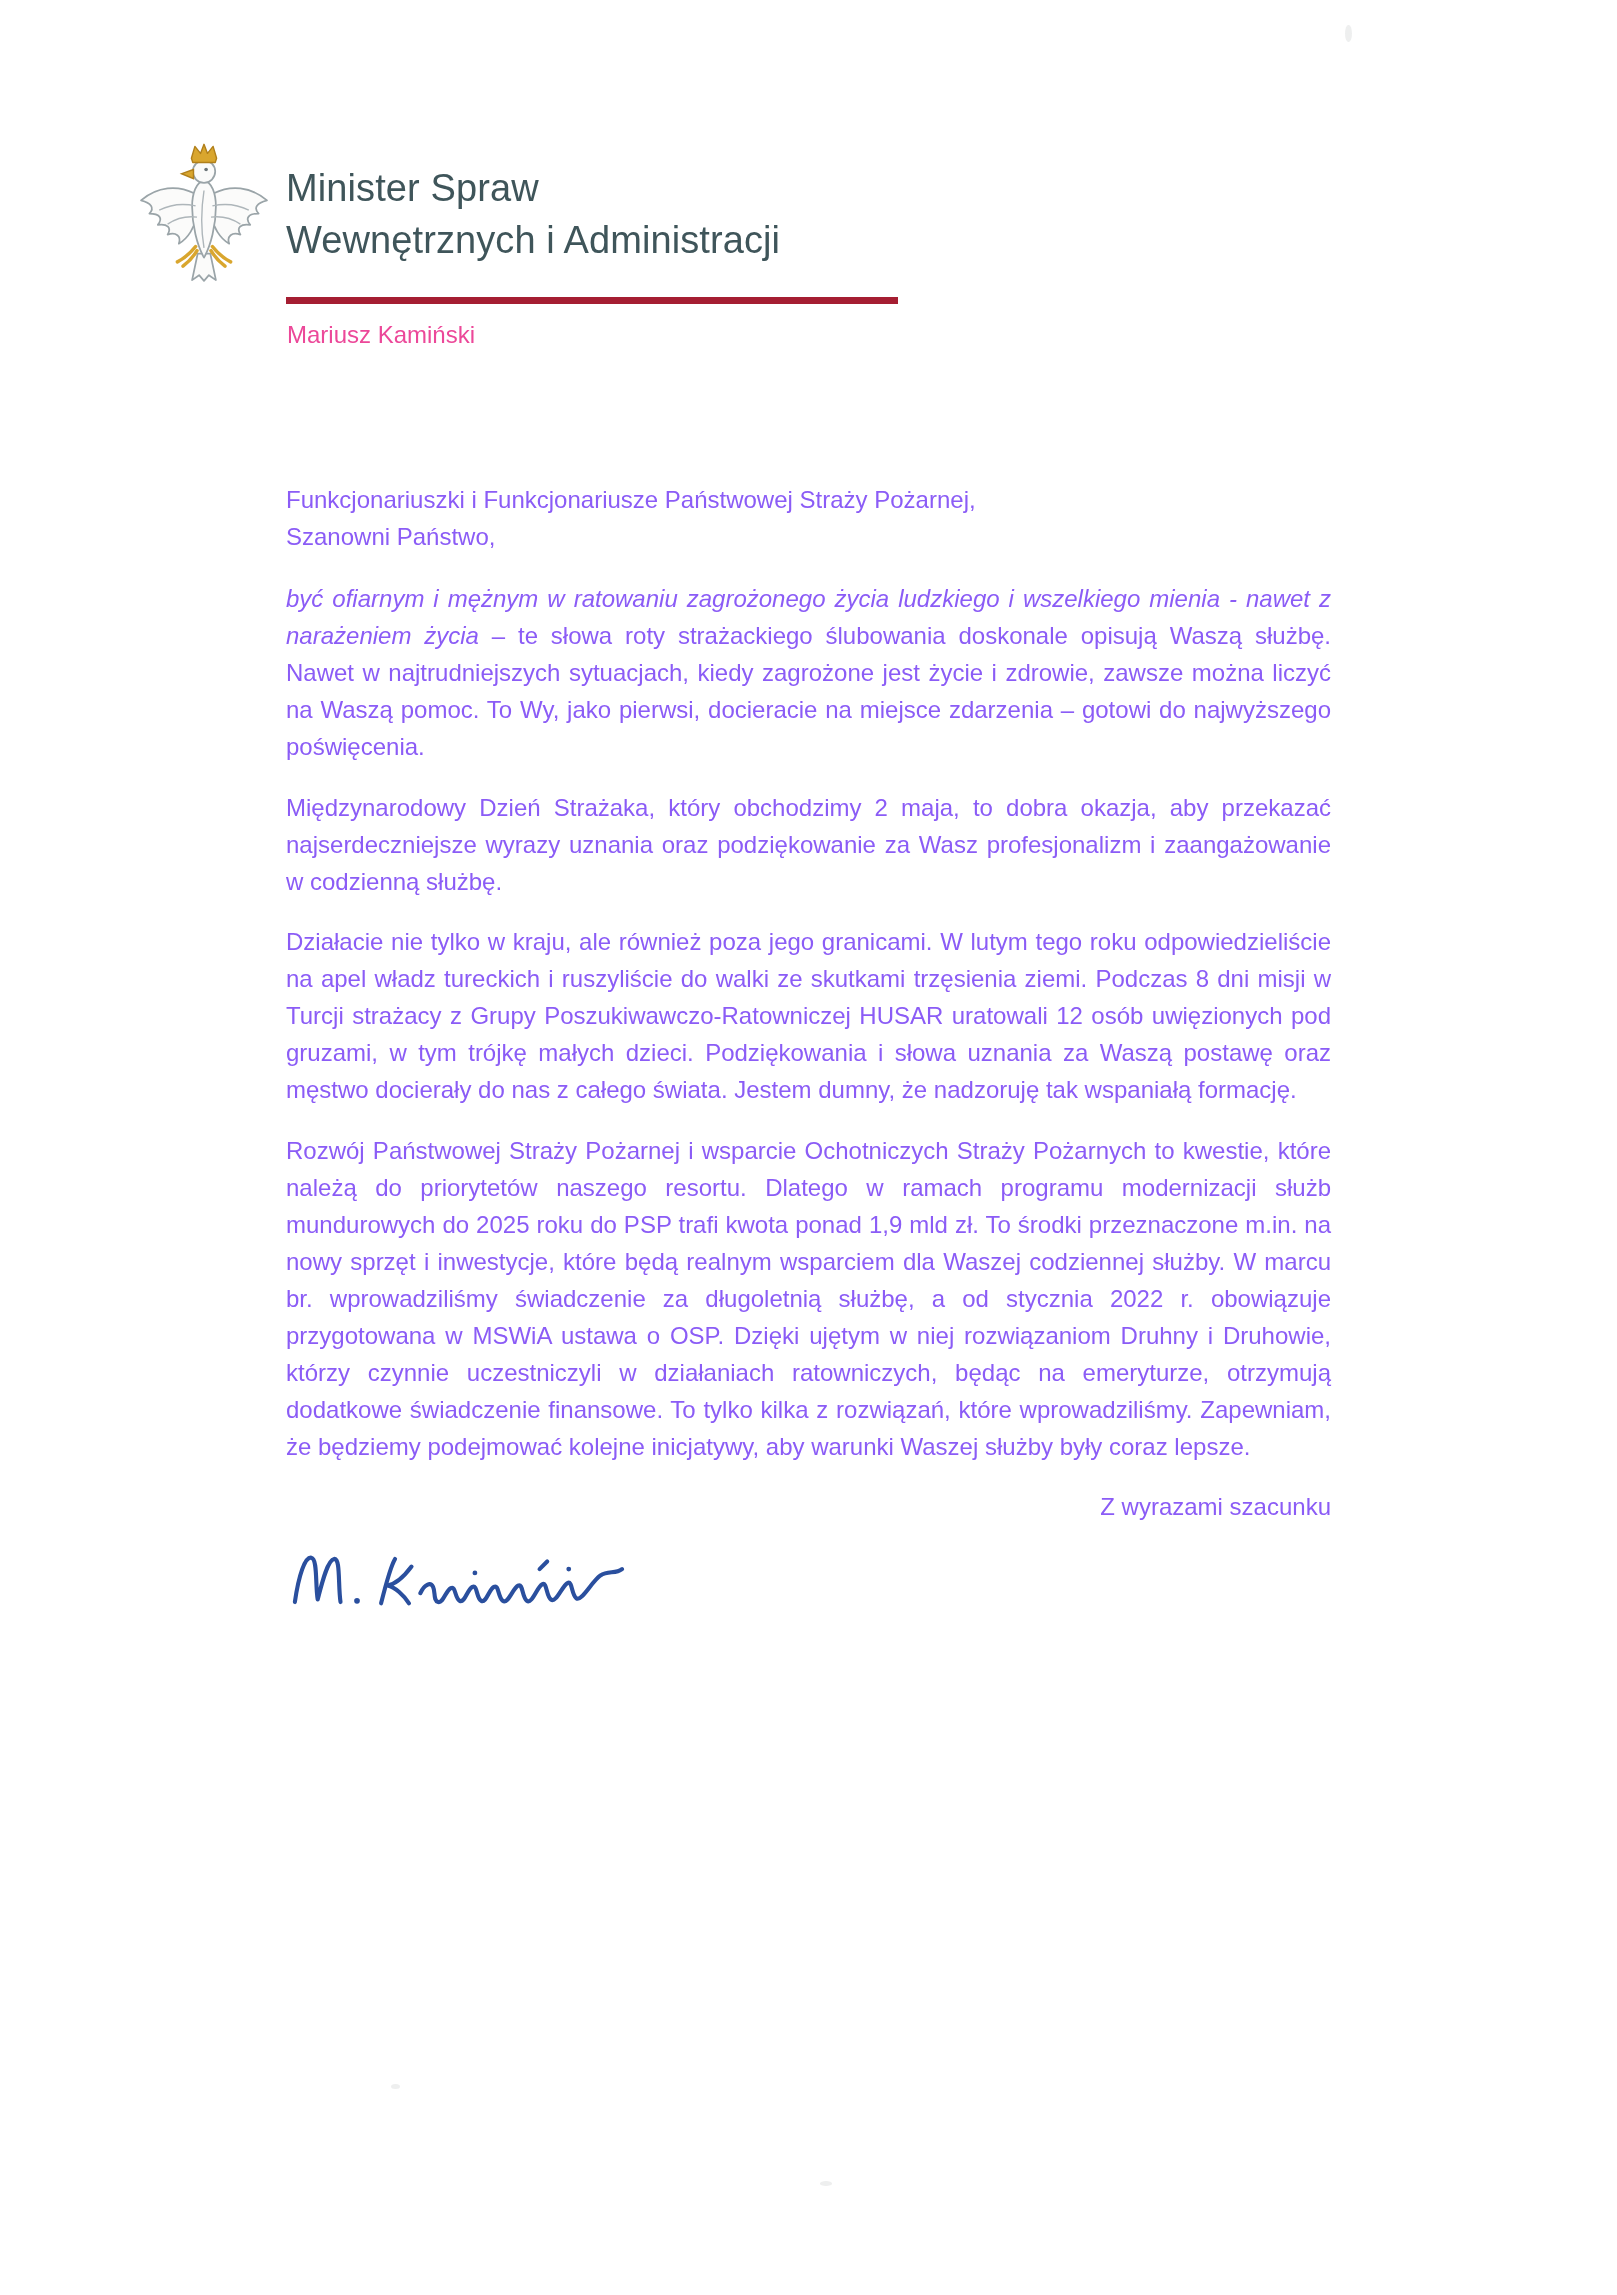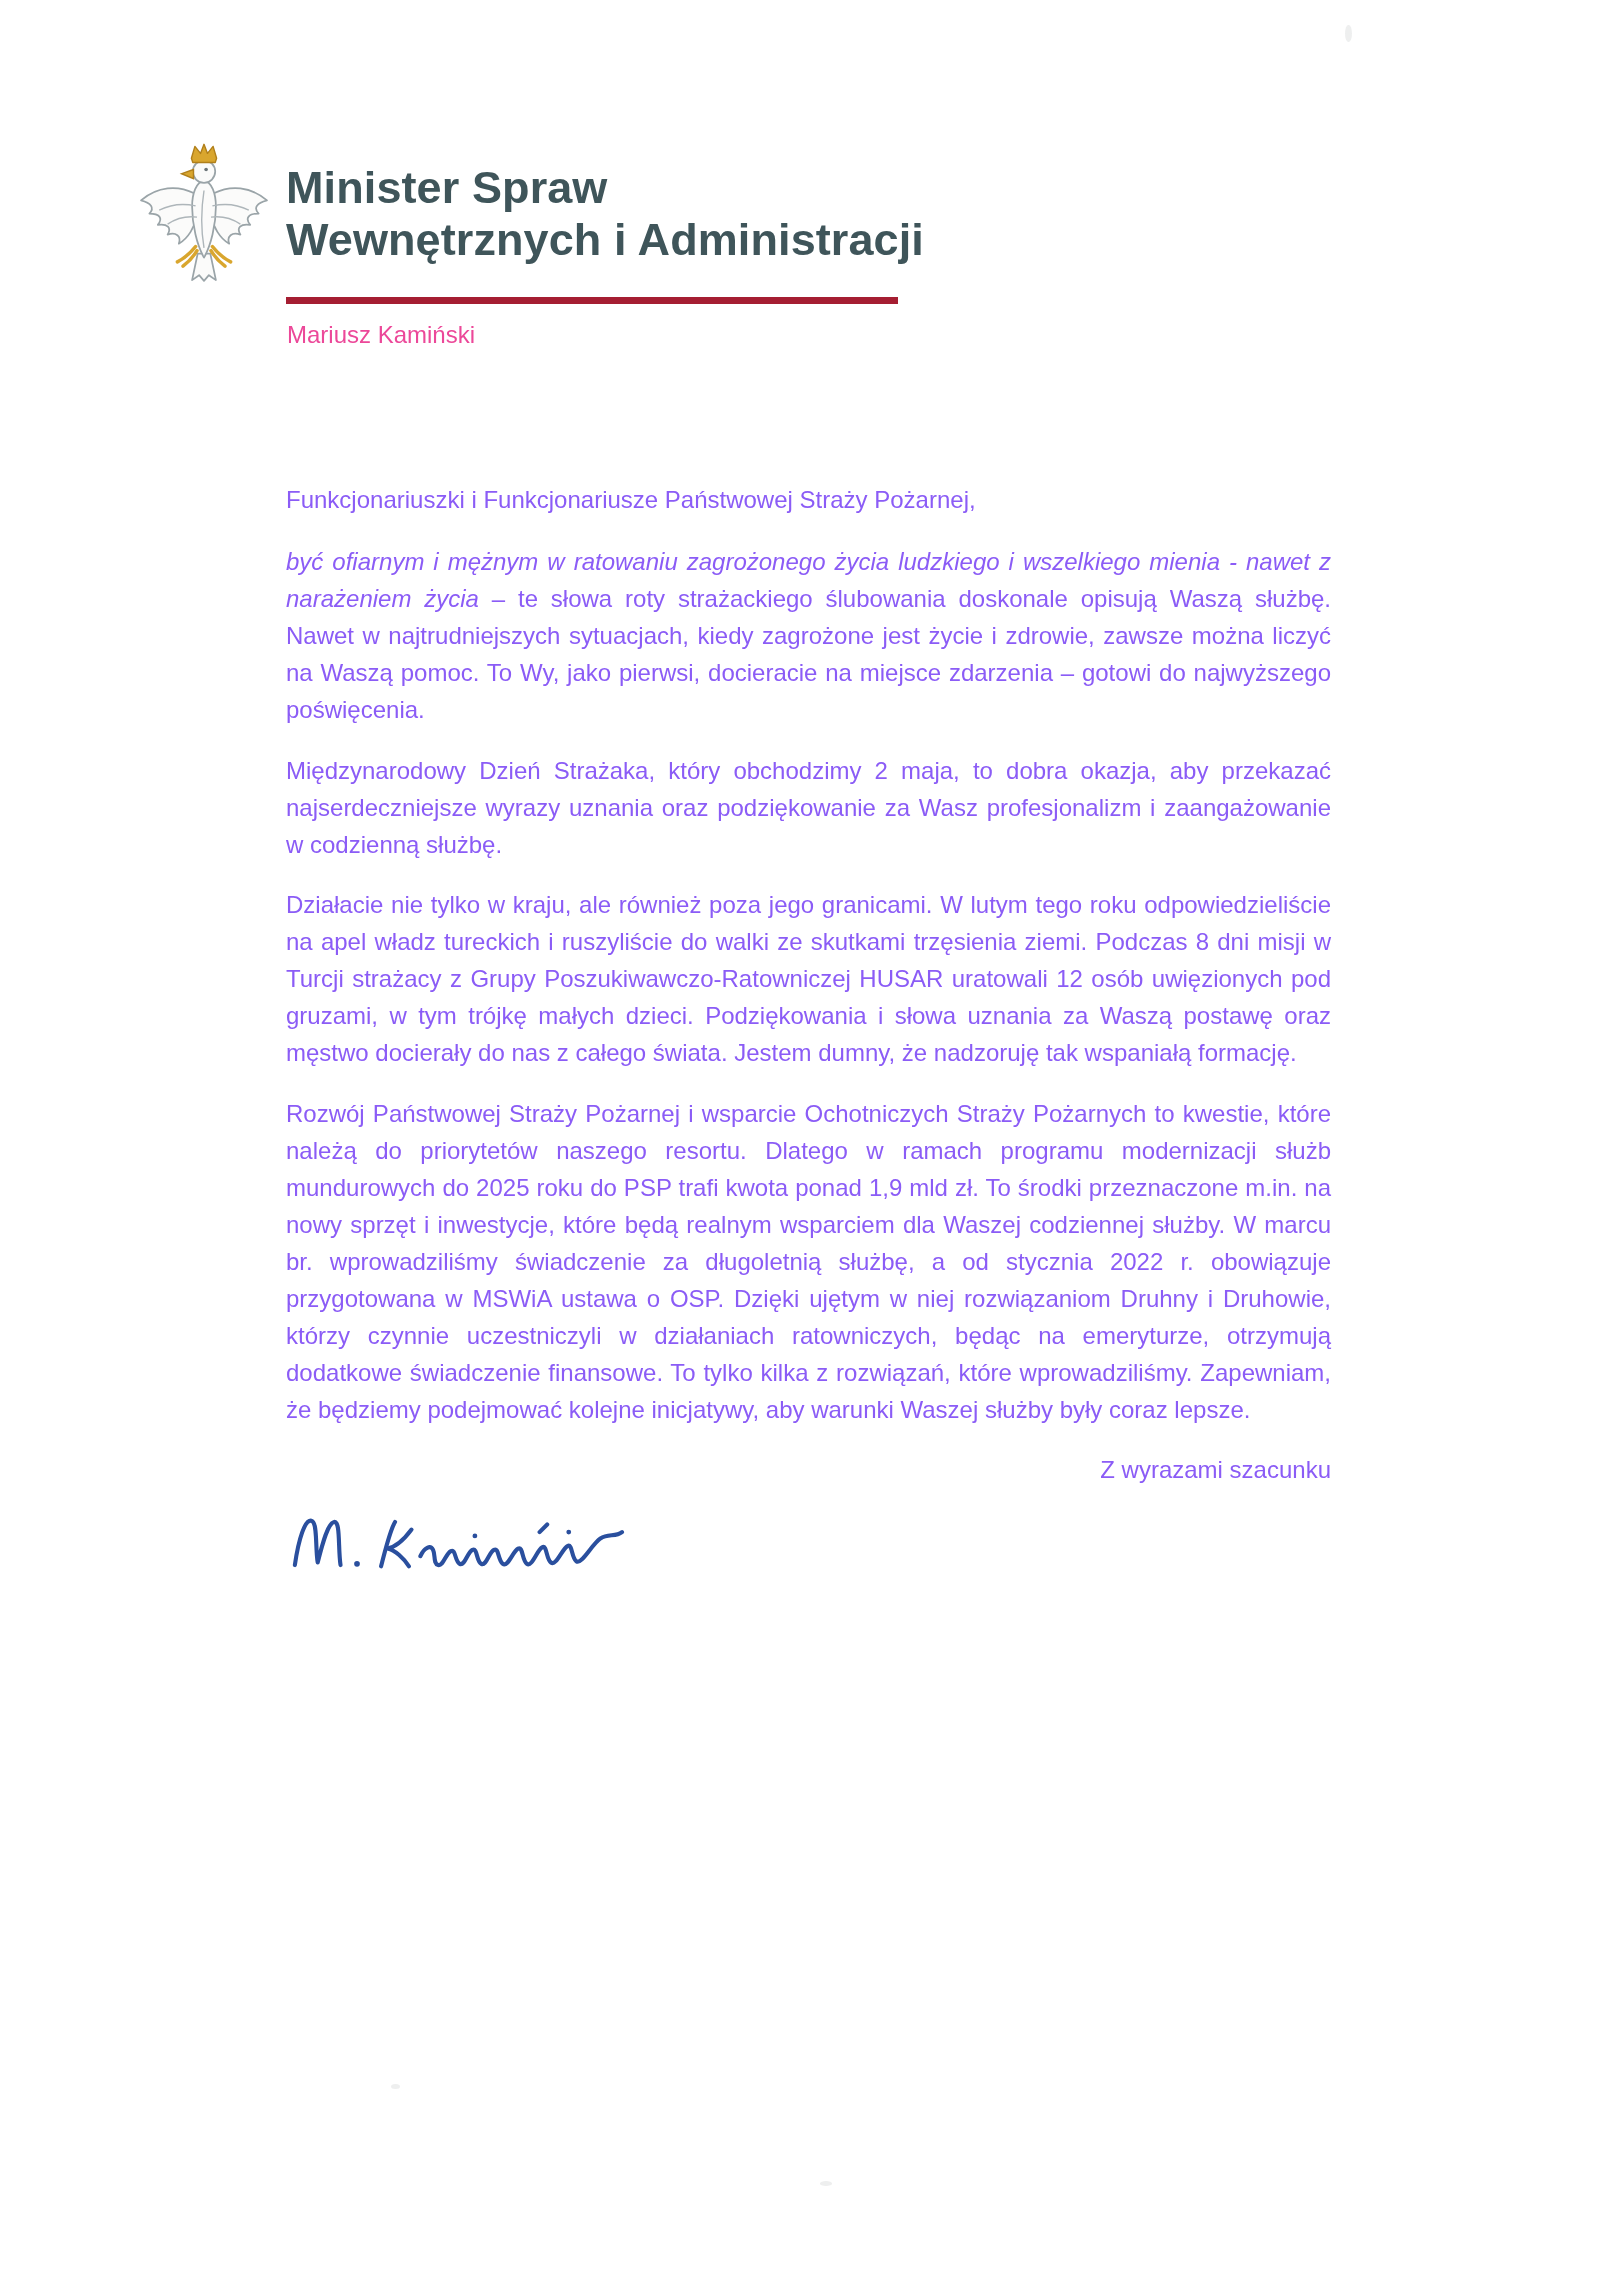--- a/index.html
+++ b/index.html
@@ -25,23 +25,23 @@
     left: 134px;
     top: 140px;
     width: 140px;
     height: 164px;
   }
   .emblem svg { width: 100%; height: 100%; }
   .ministry {
     position: absolute;
     left: 286px;
     top: 162px;
-    font-size: 45px;
+    font-size: 38px;
     line-height: 52px;
-    font-weight: bold;
+    font-weight: normal;
     letter-spacing: 0.1px;
     color: #3f555a;
   }
   .red-line {
     position: absolute;
     left: 286px;
     top: 297px;
     width: 612px;
     height: 7.2px;
     background: #a51e32;
@@ -137,20 +137,21 @@
   </div>
 
   <div class="red-line"></div>
 
   <div class="minister-name">Mariusz Kamiński</div>
 
   <div class="letter-body">
 
     <div class="salutation">
       <div>Funkcjonariuszki i Funkcjonariusze Państwowej Straży Pożarnej,</div>
+      <div>Szanowni Państwo,</div>
     </div>
 
     <p class="para"><span class="italic">być ofiarnym i mężnym w ratowaniu zagrożonego życia ludzkiego i wszelkiego mienia - nawet z narażeniem życia</span><span> – te słowa roty strażackiego ślubowania doskonale opisują Waszą służbę. Nawet w najtrudniejszych sytuacjach, kiedy zagrożone jest życie i zdrowie, zawsze można liczyć na Waszą pomoc. To Wy, jako pierwsi, docieracie na miejsce zdarzenia – gotowi do najwyższego poświęcenia.</span></p>
 
     <p class="para">Międzynarodowy Dzień Strażaka, który obchodzimy 2 maja, to dobra okazja, aby przekazać najserdeczniejsze wyrazy uznania oraz podziękowanie za Wasz profesjonalizm i zaangażowanie w codzienną służbę.</p>
 
     <p class="para">Działacie nie tylko w kraju, ale również poza jego granicami. W lutym tego roku odpowiedzieliście na apel władz tureckich i ruszyliście do walki ze skutkami trzęsienia ziemi. Podczas 8 dni misji w Turcji strażacy z Grupy Poszukiwawczo-Ratowniczej HUSAR uratowali 12 osób uwięzionych pod gruzami, w tym trójkę małych dzieci. Podziękowania i słowa uznania za Waszą postawę oraz męstwo docierały do nas z całego świata. Jestem dumny, że nadzoruję tak wspaniałą formację.</p>
 
     <p class="para">Rozwój Państwowej Straży Pożarnej i wsparcie Ochotniczych Straży Pożarnych to kwestie, które należą do priorytetów naszego resortu. Dlatego w ramach programu modernizacji służb mundurowych do 2025 roku do PSP trafi kwota ponad 1,9 mld zł. To środki przeznaczone m.in. na nowy sprzęt i inwestycje, które będą realnym wsparciem dla Waszej codziennej służby. W marcu br. wprowadziliśmy świadczenie za długoletnią służbę, a od stycznia 2022 r. obowiązuje przygotowana w MSWiA ustawa o OSP. Dzięki ujętym w niej rozwiązaniom Druhny i Druhowie, którzy czynnie uczestniczyli w działaniach ratowniczych, będąc na emeryturze, otrzymują dodatkowe świadczenie finansowe. To tylko kilka z rozwiązań, które wprowadziliśmy. Zapewniam, że będziemy podejmować kolejne inicjatywy, aby warunki Waszej służby były coraz lepsze.</p>
 

